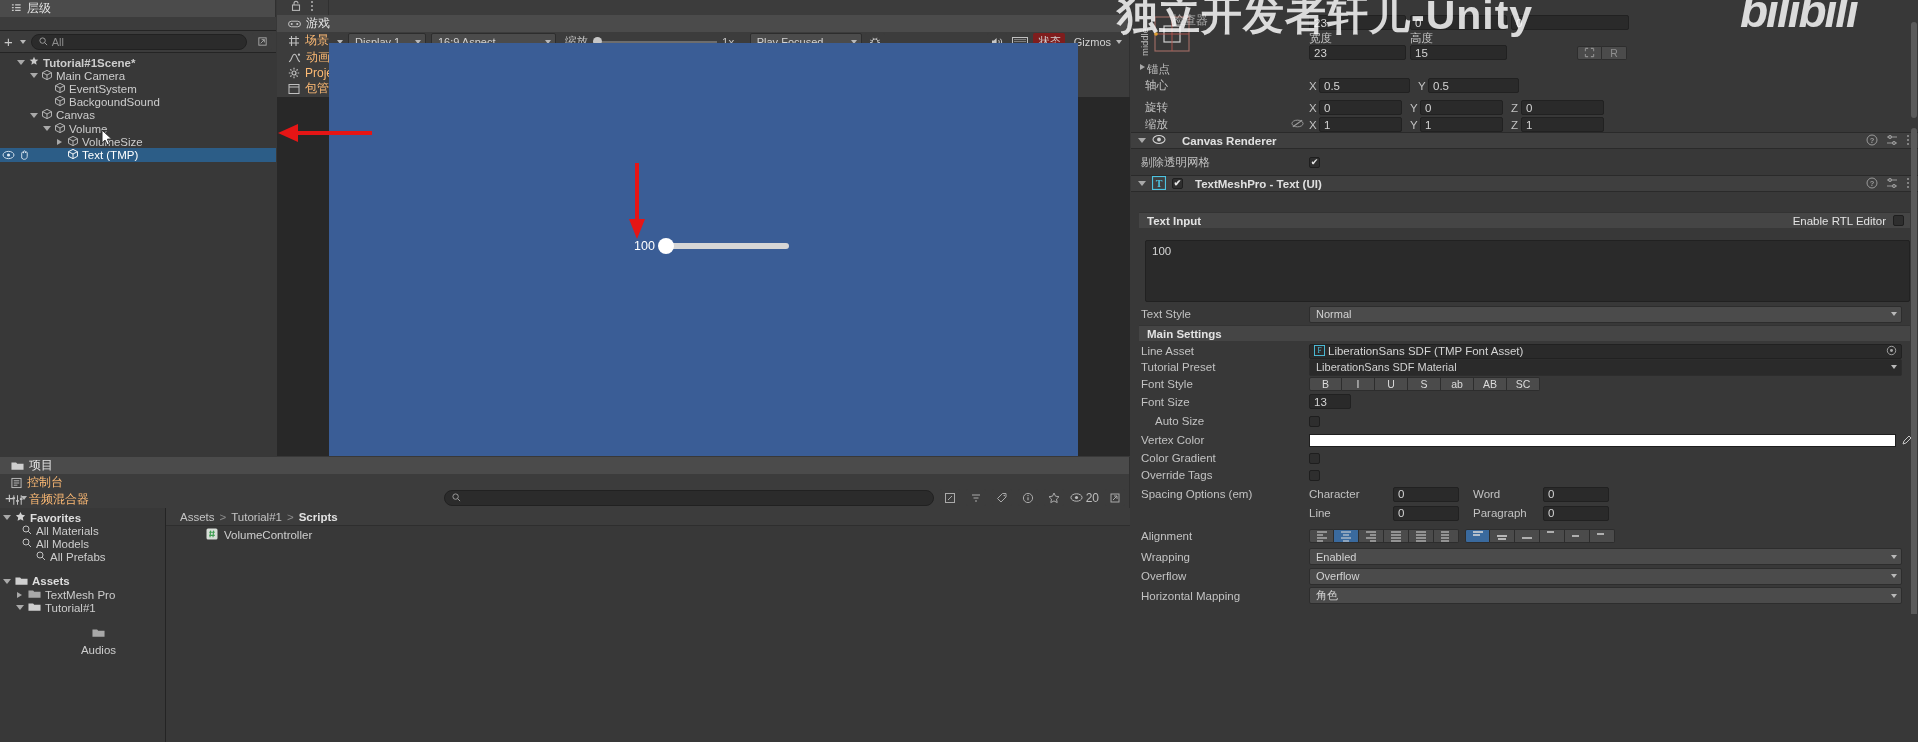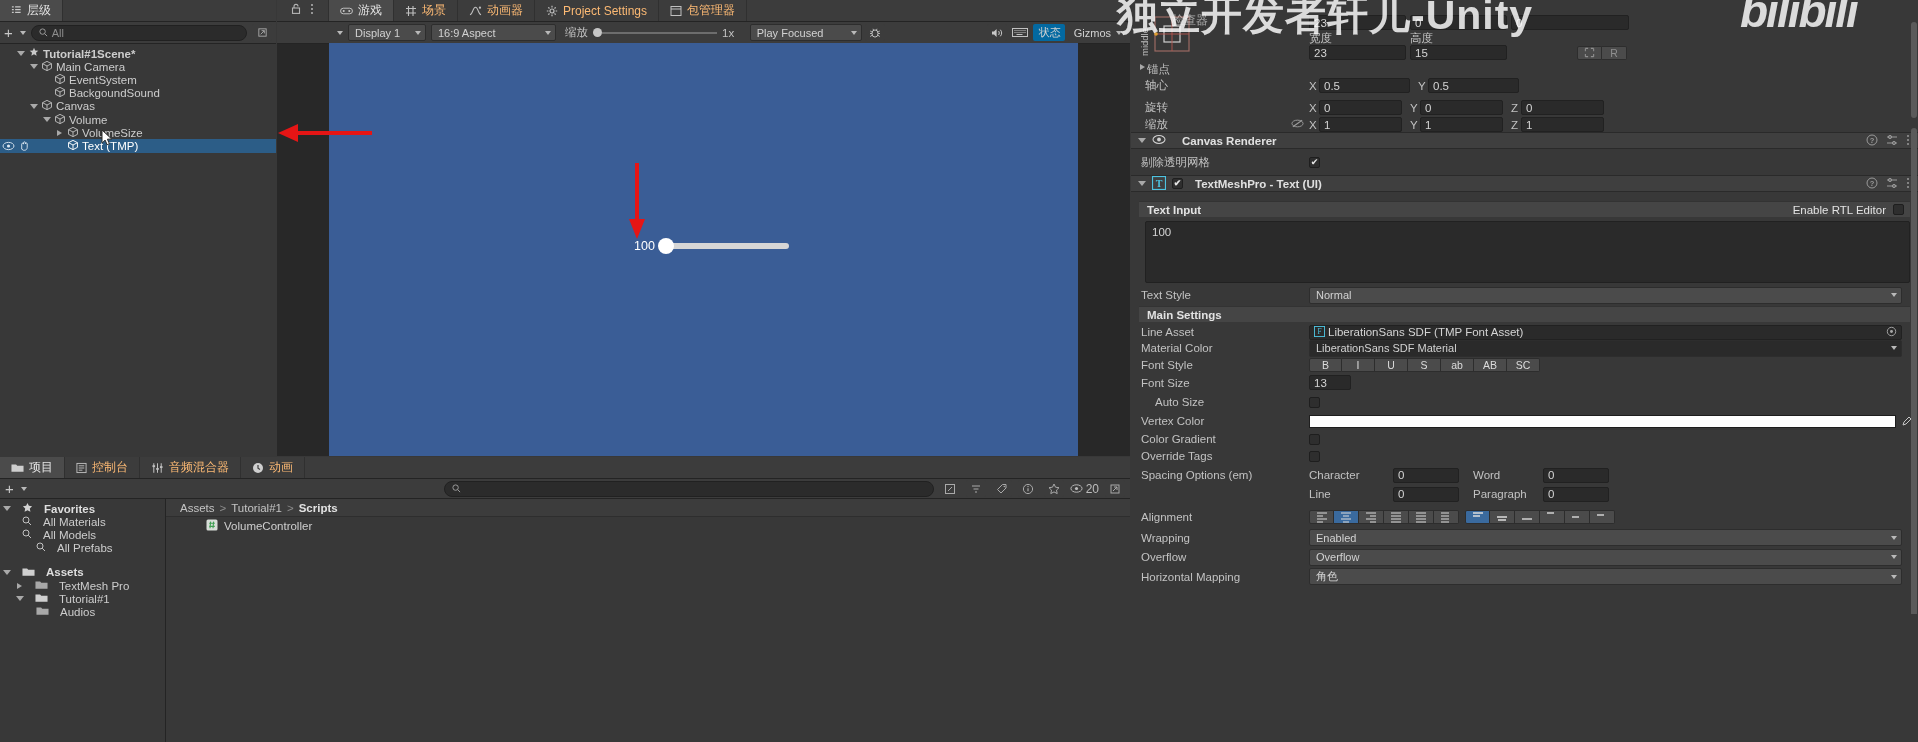--- a/index.html
+++ b/index.html
@@ -9,22 +9,23 @@
     font-family:"Liberation Sans", sans-serif;
     font-size:12px;
     color:#c9c9c9;
     -webkit-font-smoothing:antialiased;
   }
   .app{ position:relative; width:1918px; height:742px; }
 
   
   .panel{ position:absolute; background:#383838; }
   .tabbar{
-    height:22px; background:#3c3c3c; display:flex; align-items:stretch;
+    height:31px; background:#3c3c3c; display:flex; align-items:stretch;
     border-bottom:1px solid #242424;
+    flex-direction:column;
   }
   .tab{
     display:flex; align-items:center; gap:5px; padding:0 11px;
     font-size:12px; color:#fdba74; background:#3c3c3c; cursor:default;
     border-right:1px solid #303030;
   }
   .tab.active{ background:#4b4b4b; color:#e3e3e3; }
   .tab svg{ display:block; }
   .toolrow{
     height:22px; background:#3c3c3c; display:flex; align-items:center;
@@ -76,21 +77,21 @@
   .slider-knob{ position:absolute; left:-6px; top:-5px; width:16px;height:16px;border-radius:50%;background:#fff;}
 
   
   #project{ left:0; top:457px; width:1130px; height:285px; background:#383838; }
   .proj-tool{ height:20px; background:#3c3c3c; display:flex;align-items:center;padding:0 5px; gap:6px;border-bottom:1px solid #242424;}
   .proj-body{ display:flex; height:244px; }
   .proj-left{ width:166px; background:#383838; border-right:1px solid #242424; padding-top:3px;}
   .proj-right{ flex:1; background:#383838; }
   .crumb{ height:18px; display:flex;align-items:center;gap:5px;padding-left:14px;background:#3c3c3c;font-size:11.5px;color:#c4c4c4;border-bottom:1px solid #2e2e2e;}
   .crumb b{ color:#e2e2e2; font-weight:bold; }
-  .prow{ height:13.2px;display:flex;align-items:center;gap:11px;font-size:11.5px;color:#cdcdcd;white-space:nowrap;}
+  .prow{ height:13.2px;display:flex;align-items:center;gap:4px;font-size:11.5px;color:#cdcdcd;white-space:nowrap;}
   .prow.bold{ font-weight:bold; color:#dedede;}
   .assetitem{ height:17px;display:flex;align-items:center;gap:6px;padding-left:40px;font-size:11.5px;color:#cfcfcf;}
 
   
   #inspector{ left:1131px; top:0; width:787px; height:614px; background:#383838; overflow:hidden;}
   .insp-row{ display:flex; align-items:flex-start; height:16.5px; padding-left:7px; }
   .lbl{ color:#c2c2c2; font-size:11.5px; }
   .field{
     background:#2a2a2a; border:1px solid #212121; border-radius:2px;
     height:15px; display:flex;align-items:center; padding:0 4px;
@@ -354,21 +355,21 @@
               <path d="M2 4.5h2L6.6 2v8L4 7.5H2z" fill="#c8c8c8"></path>
               <path d="M8.5 4c1 1 1 3 0 4M10.3 2.7c1.8 1.8 1.8 4.8 0 6.6" fill="none" stroke="#c8c8c8" stroke-width="1"></path>
             </svg>
         </div>
         <div class="iconbtn">
           <svg width="16" height="11" viewBox="0 0 16 11">
               <rect x=".5" y="1.5" width="15" height="8" fill="none" stroke="#c0c0c0" stroke-width="1"></rect>
               <path d="M2.5 3.5h1M4.5 3.5h1M6.5 3.5h1M8.5 3.5h1M10.5 3.5h1M12.5 3.5h1M2.5 5.5h1M4.5 5.5h1M6.5 5.5h1M8.5 5.5h1M10.5 5.5h1M12.5 5.5h1M4.5 7.5h6" stroke="#c0c0c0" stroke-width="1"></path>
             </svg>
         </div>
-        <div class="dd" style="border:none;background:#0369a1">
+        <div class="dd" style="border:none;background:#7f1d1d">
           <span>状态</span>
         </div>
         <div class="dd" style="border:none;background:#3c3c3c">
           <span>Gizmos</span>
             <span class="caret"></span>
         </div>
       </div>
     </div>
 
     <div id="gamecanvas" style="background: rgb(58, 93, 150);">
@@ -546,21 +547,21 @@
             </div>
             <div class="prow" style="padding-left: 15px;">
               <span class="tri open">
                 <i></i>
               </span>
               <span><svg width="13" height="11" viewBox="0 0 14 11">
                   <path d="M.5 2.2h5l1.2 1.4h6.8v6.6H.5z" fill="#cfcfcf"></path>
                 </svg></span>
               <span>Tutorial#1</span>
             </div>
-            <div class="prow" style="padding-left: 16px;">
+            <div class="prow" style="padding-left: 32px; flex-direction: column;">
               <span class="tri"></span>
               <span><svg width="13" height="11" viewBox="0 0 14 11">
                   <path d="M.5 2.2h5l1.2 1.4h6.8v6.6H.5z" fill="#a8a8a8"></path>
                 </svg></span>
               <span>Audios</span>
             </div>
           </div>
       </div>
       <div class="proj-right">
         <div class="crumb">
@@ -719,21 +720,21 @@
             </svg></span>
         <span><svg width="4" height="12" viewBox="0 0 4 12">
               <circle cx="2" cy="2" r="1" fill="#9a9a9a"></circle>
               <circle cx="2" cy="6" r="1" fill="#9a9a9a"></circle>
               <circle cx="2" cy="10" r="1" fill="#9a9a9a"></circle>
             </svg></span>
       </span>
     </div>
 
     <div style="height:8px"></div>
-    <div class="sub-hdr" style="margin:1px 8px;display:flex">
+    <div class="sub-hdr" style="margin:12px 8px;display:flex">
       <span>Text Input</span>
       <span style="margin-left:auto;display:flex;align-items:center;gap:7px;padding-right:6px;font-weight:normal">
         <span>Enable RTL Editor</span>
         <span class="chk"></span>
       </span>
     </div>
     <div style="margin:4px 8px 0 14px;height:62px;background:#2a2a2a;border:1px solid #212121;border-radius:2px;padding:4px 6px;font-size:11.5px;color:#d4d4d4">100</div>
 
     <div style="display:flex;align-items:center;height:20px;padding-left:10px;margin-top:2px">
       <span class="lbl" style="width:168px">Text Style</span>
@@ -753,21 +754,21 @@
               <text x="6" y="9" font-size="8" fill="#4ec3e0" text-anchor="middle" font-family="Liberation Serif">F</text>
             </svg></span>
         <span>LiberationSans SDF (TMP Font Asset)</span>
         <span style="margin-left:auto"><svg width="11" height="11" viewBox="0 0 12 12">
               <circle cx="6" cy="6" r="4.6" fill="none" stroke="#a9a9a9" stroke-width="1"></circle>
               <circle cx="6" cy="6" r="1.6" fill="#a9a9a9"></circle>
             </svg></span>
       </div>
     </div>
     <div style="display:flex;align-items:center;height:16px;padding-left:10px">
-      <span class="lbl" style="width:168px">Material Color</span>
+      <span class="lbl" style="width:168px">Tutorial Preset</span>
       <div class="dd" style="flex:1;margin-right:16px;background:#2a2a2a">
         <span>LiberationSans SDF Material</span>
           <span class="caret"></span>
       </div>
     </div>
     <div style="display:flex;align-items:center;height:18px;padding-left:10px">
       <span class="lbl" style="width:168px">Font Style</span>
       <div class="seg" id="font-style-seg">
           <div>B</div>
           <div>I</div>

